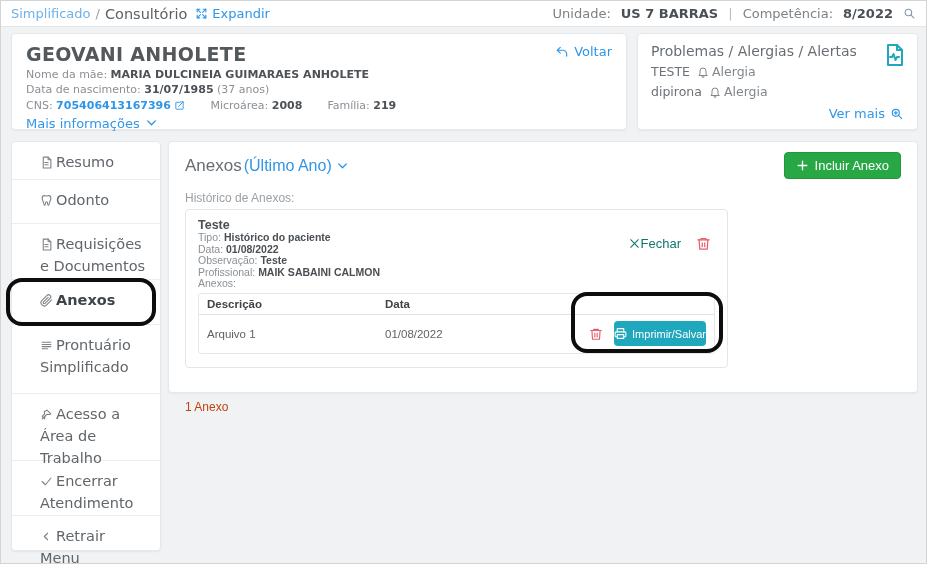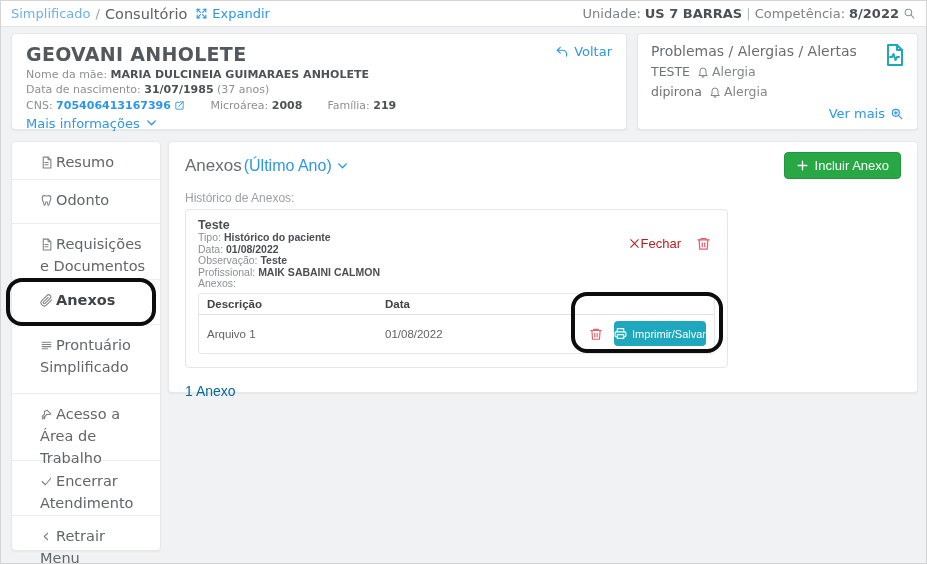--- a/index.html
+++ b/index.html
@@ -12,21 +12,21 @@
            stroke-width: 2; stroke-linecap: round; stroke-linejoin: round; }
 
   
   .topbar { position: absolute; left: 0; top: 0; width: 100%; height: 26px; background: #fff;
             border-bottom: 1px solid #e3e4e5; display: flex; align-items: center;
             padding: 0 10px; font-size: 13px; z-index: 2; }
   .crumb-parent { color: #6fb0e8; cursor: pointer; }
   .crumb-sep { color: #9aa0a5; margin: 0 5px; }
   .crumb-current { color: #5c6267; font-size: 14.5px; }
   .expand-link { color: #2f96e8; margin-left: 8px; display: inline-flex; align-items: center; gap: 4px; cursor: pointer; }
-  .topbar-right { margin-left: auto; display: flex; align-items: center; gap: 4px; color: #7c8287; }
+  .topbar-right { margin-left: auto; display: flex; align-items: center; gap: 10px; color: #7c8287; }
   .topbar-right b { color: #4a5055; font-weight: bold; }
   .topbar-right .pipe { color: #b6bcc1; }
   .topbar-search { color: #8b98a3; }
 
   
   .card { position: absolute; background: #fff; border: 1px solid #e7e8ea; border-radius: 4px;
           box-shadow: 0 1px 2px rgba(0,0,0,0.05); z-index: 1; }
 
   
   .patient-card { left: 10px; top: 32px; width: 616px; height: 97px; padding: 9px 14px; }
@@ -69,34 +69,34 @@
   .btn-green { margin-left: auto; background: #28a745; color: #fff; border: 1px solid #23963e;
                border-radius: 4px; font-size: 13px; padding: 5px 11px; display: inline-flex;
                align-items: center; gap: 6px; cursor: pointer; font-family: inherit; }
   .history-label { font-size: 12px; color: #9aa0a6; margin-top: 12px; }
   .inner-card { position: relative; margin-top: 4px; width: 543px; height: 159px;
                 border: 1px solid #e5e6e8; border-radius: 4px; padding: 8px 12px; }
   .rec-title { font-size: 12.5px; font-weight: bold; color: #4a4f54; }
   .rec-line { font-size: 10.5px; color: #8b9095; line-height: 11.6px; }
   .rec-line b { color: #4a4f54; }
   .rec-actions { position: absolute; top: 26px; right: 16px; display: flex; align-items: center; gap: 15px; }
-  .close-link { color: #b91c1c; font-size: 13px; display: inline-flex; align-items: center; cursor: pointer; }
+  .close-link { color: #0f766e; font-size: 13px; display: inline-flex; align-items: center; cursor: pointer; }
   .trash { color: #e4606d; cursor: pointer; }
 
   .att-table { margin-top: 3px; border: 1px solid #e7e8ea; border-radius: 3px; overflow: hidden; }
   .t-row { display: grid; grid-template-columns: 178px 200px 1fr; align-items: center; }
   .t-head { border-bottom: 1px solid #e2e3e5; }
   .t-head .cell { font-size: 11.5px; font-weight: bold; color: #3f4449; padding: 4px 8px; }
   .t-body .cell { font-size: 11.5px; color: #5e6368; padding: 4px 8px; }
   .t-body { height: 38px; }
   .cell-actions { display: flex; justify-content: flex-end; align-items: center; gap: 11px; padding-right: 7px; }
   .btn-teal { background: #1fa8bd; color: #fff; border: none; border-radius: 4px; font-size: 11px;
               padding: 6px 0; display: inline-flex; align-items: center; gap: 5px; cursor: pointer;
               font-family: inherit; }
-  .count-label { font-size: 14px; color: #0369a1; margin-top: 15px; }
+  .count-label { font-size: 12px; color: #c2410c; margin-top: 32px; }
 
   
   .annot { position: absolute; border: 4px solid #0d0d0d; border-radius: 16px; z-index: 5;
            pointer-events: none; background: transparent; }
   .annot-1 { left: 5px; top: 277px; width: 150px; height: 48px; }
   .annot-2 { left: 570px; top: 291px; width: 152px; height: 61px; }
 </style>
 </head>
 <body>
 

